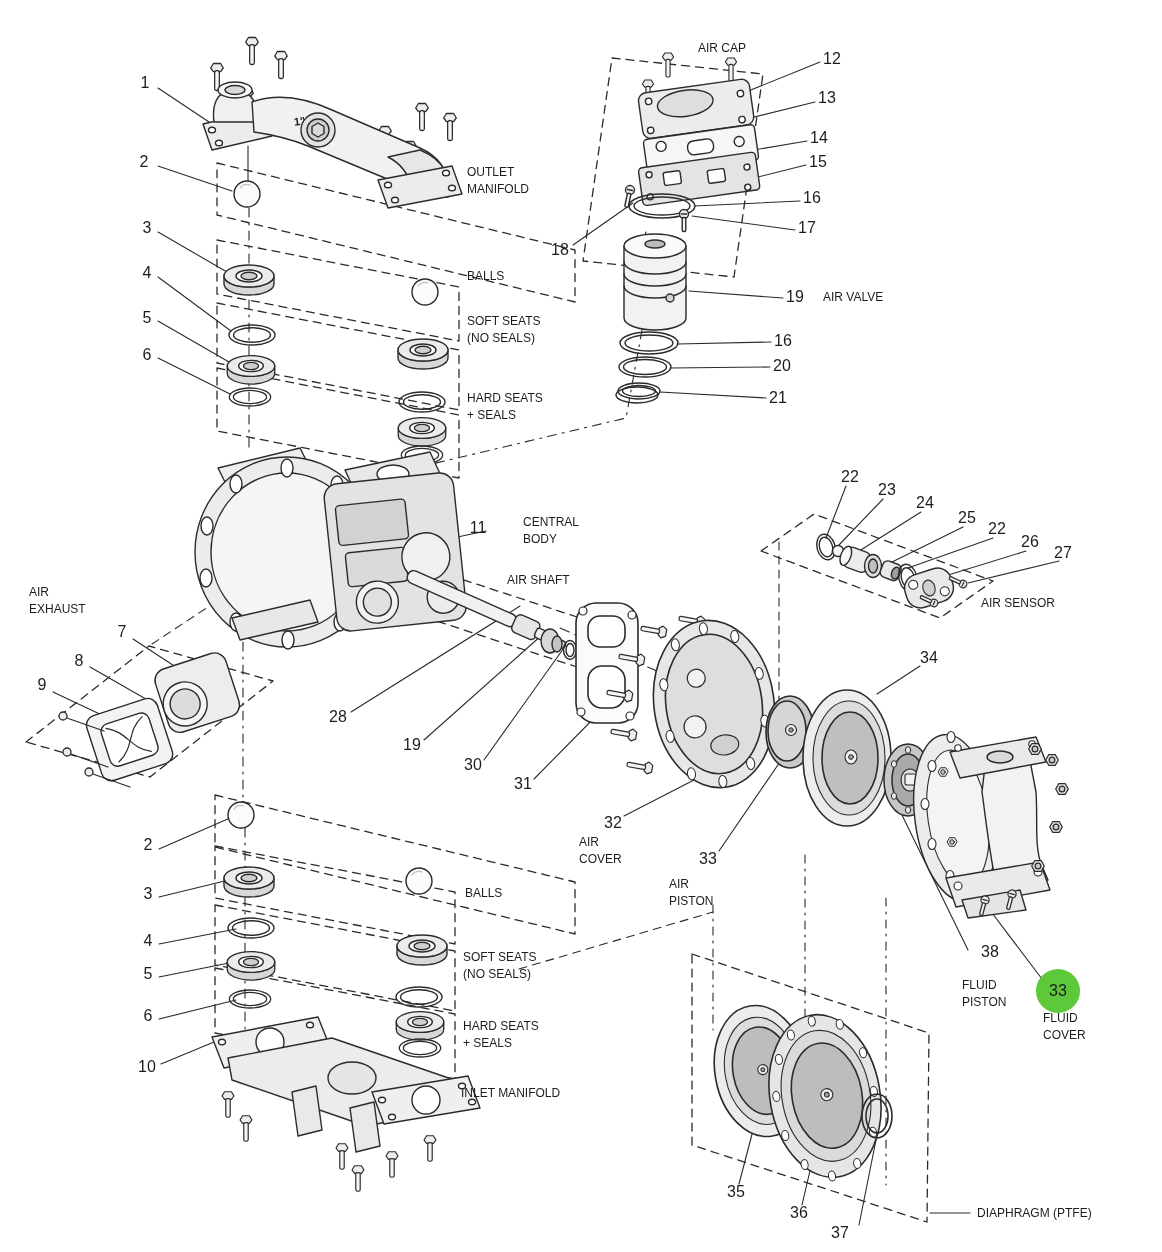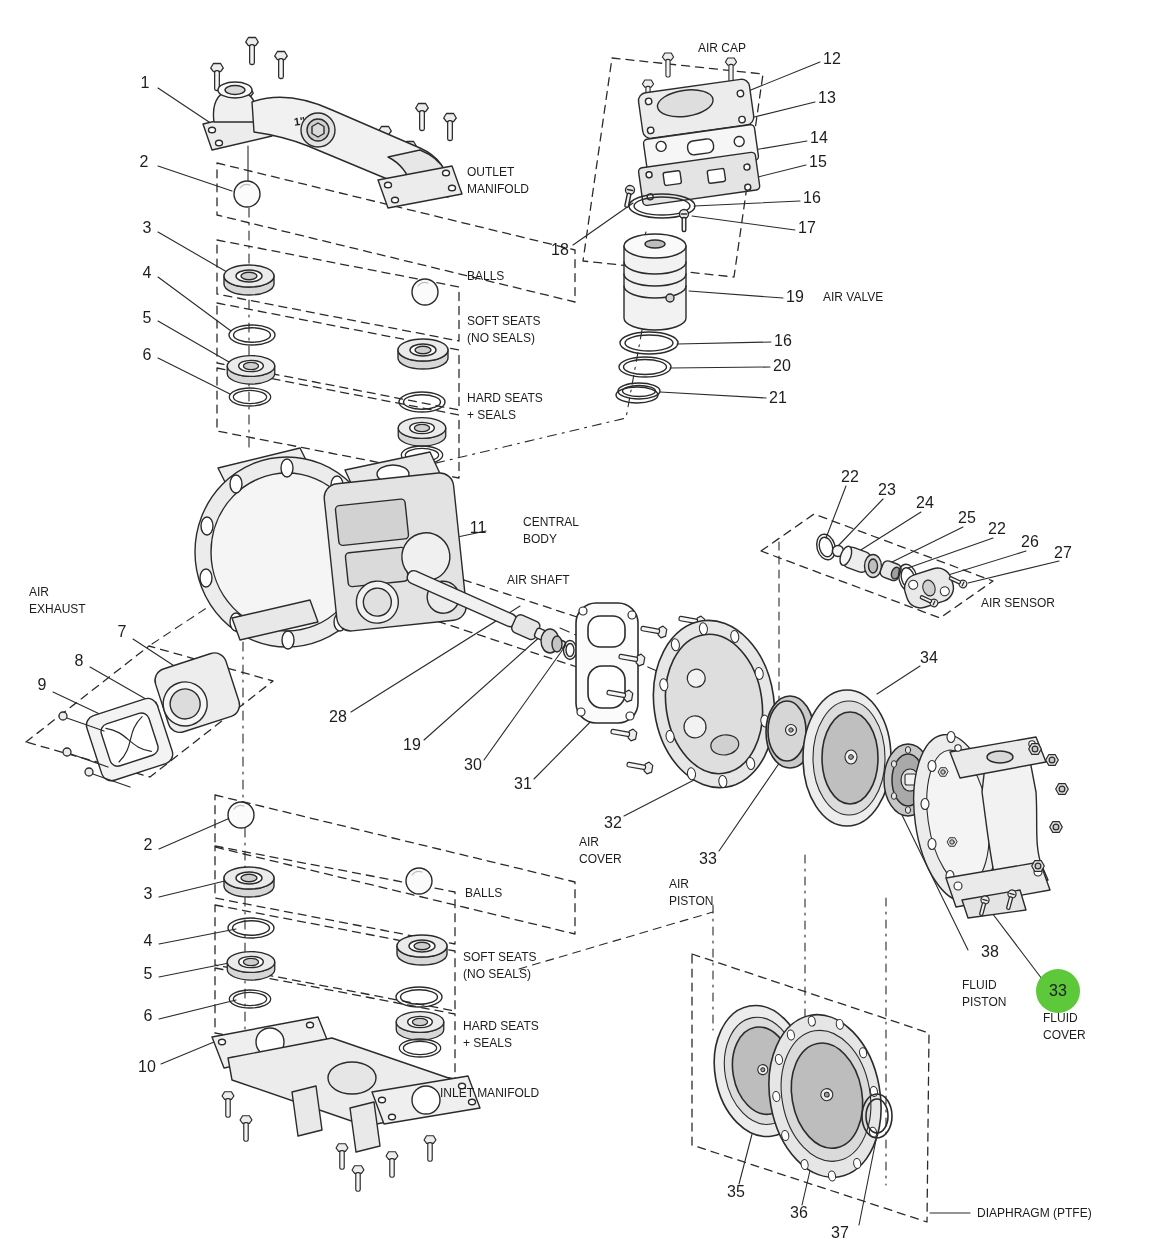--- a/index.html
+++ b/index.html
@@ -593,21 +593,21 @@
         <span>BALLS</span>
       </span>
       <span class="plabel" style="left: 463px; top: 949px;">
         <span>SOFT SEATS</span>
         <span>(NO SEALS)</span>
       </span>
       <span class="plabel" style="left: 463px; top: 1018px;">
         <span>HARD SEATS</span>
         <span>+ SEALS</span>
       </span>
-      <span class="plabel" style="left: 440px; top: 1085px;">
+      <span class="plabel" style="left: 461px; top: 1085px;">
         <span>INLET MANIFOLD</span>
       </span>
       <span class="plabel" style="left: 962px; top: 977px;">
         <span>FLUID</span>
         <span>PISTON</span>
       </span>
       <span class="plabel" style="left: 1043px; top: 1010px;">
         <span>FLUID</span>
         <span>COVER</span>
       </span>

